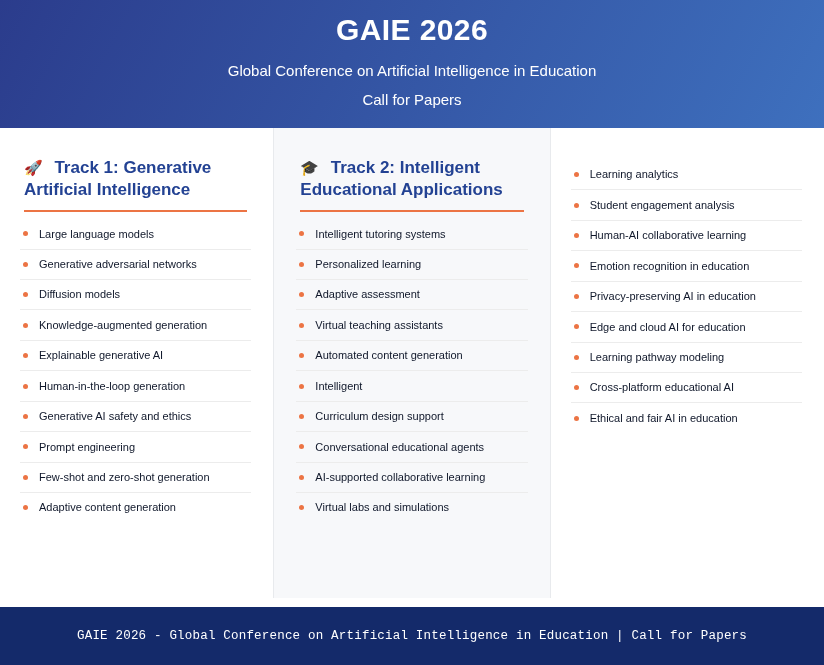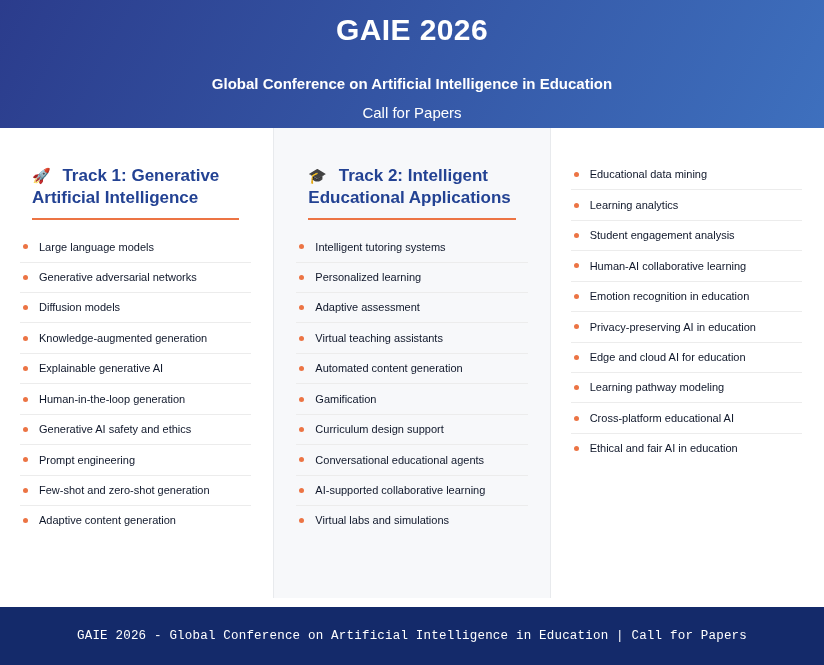--- a/index.html
+++ b/index.html
@@ -25,21 +25,21 @@
   .hero{
     flex:0 0 128px;
     background:linear-gradient(118deg, var(--hero-start) 0%, var(--hero-end) 100%);
     color:#ffffff;text-align:center;
     padding-top:13px;
   }
   .hero h1{
     margin:0;font-size:30px;font-weight:700;letter-spacing:0.4px;
   }
   .hero .subtitle{
-    margin-top:28px;font-size:15px;font-weight:700;
+    margin-top:15px;font-size:15px;font-weight:400;
   }
   .hero .tagline{
     margin-top:12px;font-size:15px;font-weight:400;
   }
   
   .tracks{
     flex:0 0 470px;
     display:flex;align-items:stretch;
   }
   .col{
@@ -47,21 +47,21 @@
     padding:25px 22px 0 20px;
     background:#ffffff;
   }
   .col.mid{
     background:#F7F8FA;
     border-left:1px solid #E8EAED;
     border-right:1px solid #E8EAED;
     padding-left:22px;
   }
   .track-title{
-    margin:12px;
+    margin:4px;
     font-size:17px;line-height:1.3;font-weight:700;
     color:var(--track-title);
     padding-bottom:9px;
     border-bottom:2px solid var(--accent);
   }
   .track-icon{
     font-size:15px;margin-right:7px;
     font-family:"DejaVu Sans", sans-serif;
   }
   ul.topics{
@@ -127,31 +127,30 @@
       <h2 class="track-title">
         <span class="track-icon">🎓</span>
         <span>Track 2: Intelligent Educational Applications</span>
       </h2>
       <ul class="topics">
         <li class="topic"><span class="dot"></span><span>Intelligent tutoring systems</span></li>
         <li class="topic"><span class="dot"></span><span>Personalized learning</span></li>
         <li class="topic"><span class="dot"></span><span>Adaptive assessment</span></li>
         <li class="topic"><span class="dot"></span><span>Virtual teaching assistants</span></li>
         <li class="topic"><span class="dot"></span><span>Automated content generation</span></li>
-        <li class="topic"><span class="dot"></span><span>Gamification</span></li>
+        <li class="topic"><span class="dot"></span><span>Intelligent</span></li>
         <li class="topic"><span class="dot"></span><span>Curriculum design support</span></li>
         <li class="topic"><span class="dot"></span><span>Conversational educational agents</span></li>
         <li class="topic"><span class="dot"></span><span>AI-supported collaborative learning</span></li>
         <li class="topic"><span class="dot"></span><span>Virtual labs and simulations</span></li>
       </ul>
     </section>
 
     <section class="col">
       <ul class="topics">
-        <li class="topic"><span class="dot"></span><span>Educational data mining</span></li>
         <li class="topic"><span class="dot"></span><span>Learning analytics</span></li>
         <li class="topic"><span class="dot"></span><span>Student engagement analysis</span></li>
         <li class="topic"><span class="dot"></span><span>Human-AI collaborative learning</span></li>
         <li class="topic"><span class="dot"></span><span>Emotion recognition in education</span></li>
         <li class="topic"><span class="dot"></span><span>Privacy-preserving AI in education</span></li>
         <li class="topic"><span class="dot"></span><span>Edge and cloud AI for education</span></li>
         <li class="topic"><span class="dot"></span><span>Learning pathway modeling</span></li>
         <li class="topic"><span class="dot"></span><span>Cross-platform educational AI</span></li>
         <li class="topic"><span class="dot"></span><span>Ethical and fair AI in education</span></li>
       </ul>

